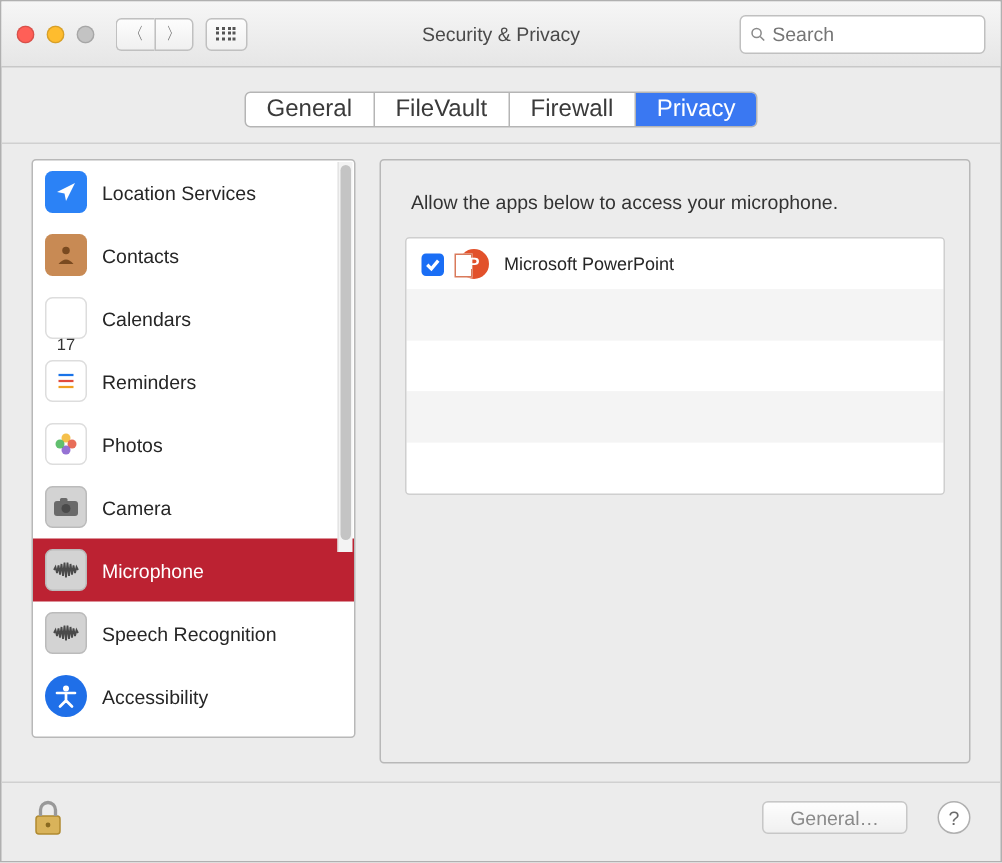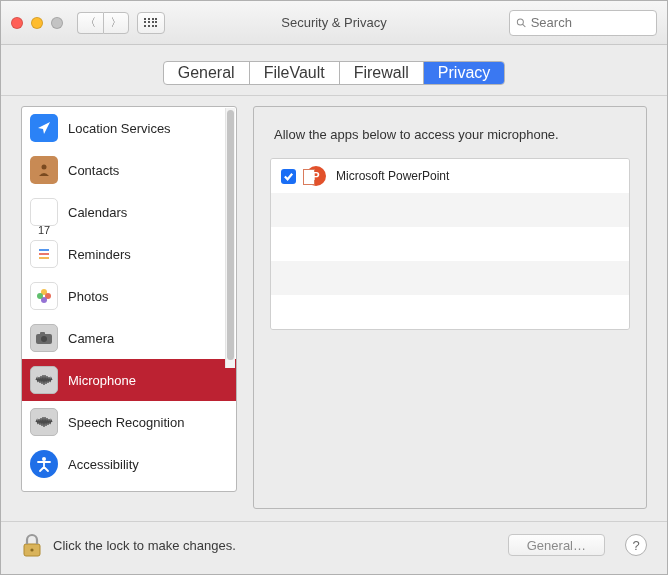--- a/index.html
+++ b/index.html
@@ -18,21 +18,21 @@
 .nav-btn { width: 26px; height: 22px; background: linear-gradient(#fdfdfd,#f0f0f0); border: 1px solid #c0c0c0; display: flex; align-items: center; justify-content: center; font-size: 11px; color: #6a6a6a; }
 .nav-btn:first-child { border-radius: 4px 0 0 4px; border-right: 0; }
 .nav-btn:last-child { border-radius: 0 4px 4px 0; }
 
 .grid-btn { width: 28px; height: 22px; margin-left: 8px; background: linear-gradient(#fdfdfd,#f0f0f0); border: 1px solid #c0c0c0; border-radius: 4px; display: flex; align-items: center; justify-content: center; }
 .grid-dots { width: 14px; height: 10px; display: grid; grid-template-columns: repeat(4,1fr); grid-template-rows: repeat(3,1fr); gap: 1px; }
 .grid-dots span { background: #555; width: 2px; height: 2px; }
 
 .win-title { position: absolute; left: 50%; transform: translateX(-50%); font-size: 13px; color: #4a4a4a; }
 
-.search-wrap { margin-left: auto; display: flex; align-items: center; background: #fff; border: 1px solid #c0c0c0; border-radius: 4px; height: 22px; padding: 12px 6px; width: 148px; }
+.search-wrap { margin-left: auto; display: flex; align-items: center; background: #fff; border: 1px solid #c0c0c0; border-radius: 4px; height: 22px; padding: 12px 6px; width: 164px; }
 .search-wrap svg { width: 12px; height: 12px; fill: #8a8a8a; margin-right: 4px; }
 .search-wrap input { border: 0; outline: 0; font-size: 13px; width: 100%; background: transparent; color:#333; }
 
 
 .tab-row { display: flex; justify-content: center; padding: 16px 0 10px; }
 .seg { display: inline-flex; border: 1px solid #b5b5b5; border-radius: 4px; overflow: hidden; background: #fff; }
 .seg div { padding: 2px 14px; font-size: 16px; color: #3a3a3a; border-right: 1px solid #b5b5b5; cursor: default; }
 .seg div:last-child { border-right: 0; }
 .seg div.active { background: #3a78f2; color: #fff; }
 
@@ -263,20 +263,19 @@
   </div>
 
   <div class="hr"></div>
 
   <div class="footer">
     <svg class="lock-ico" viewBox="0 0 22 26">
       <rect x="3" y="12" width="16" height="12" rx="2" fill="#d9b35a" stroke="#b08a30"></rect>
       <path d="M6 12 V8 a5 5 0 0 1 10 0 V12" fill="none" stroke="#999" stroke-width="2.2"></path>
       <circle cx="11" cy="18" r="1.6" fill="#8a6a20"></circle>
     </svg>
-    <div class="footer-text">Click the lock to make changes.</div>
     <button class="adv-btn">General…</button>
     <div class="help-btn">
       <span>?</span>
     </div>
   </div>
 
 </div>
 
 </body></html>

